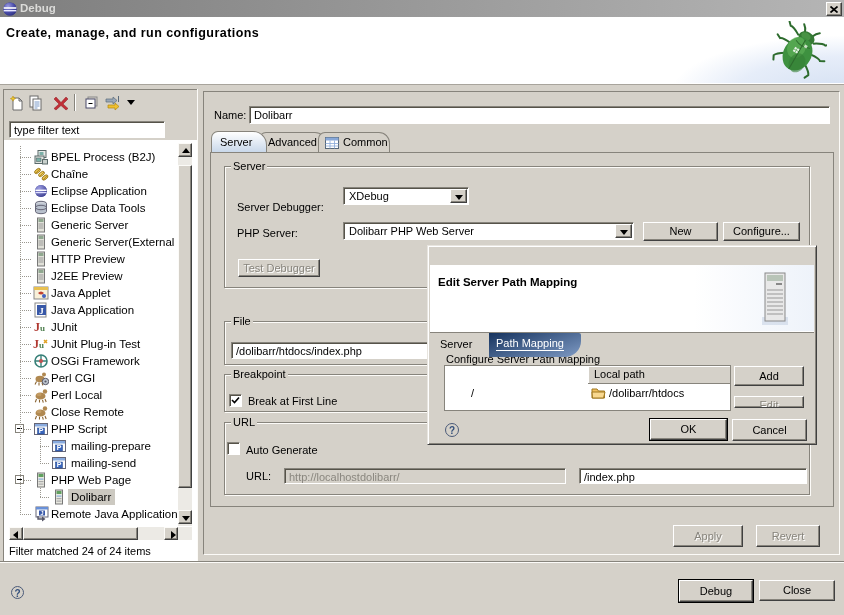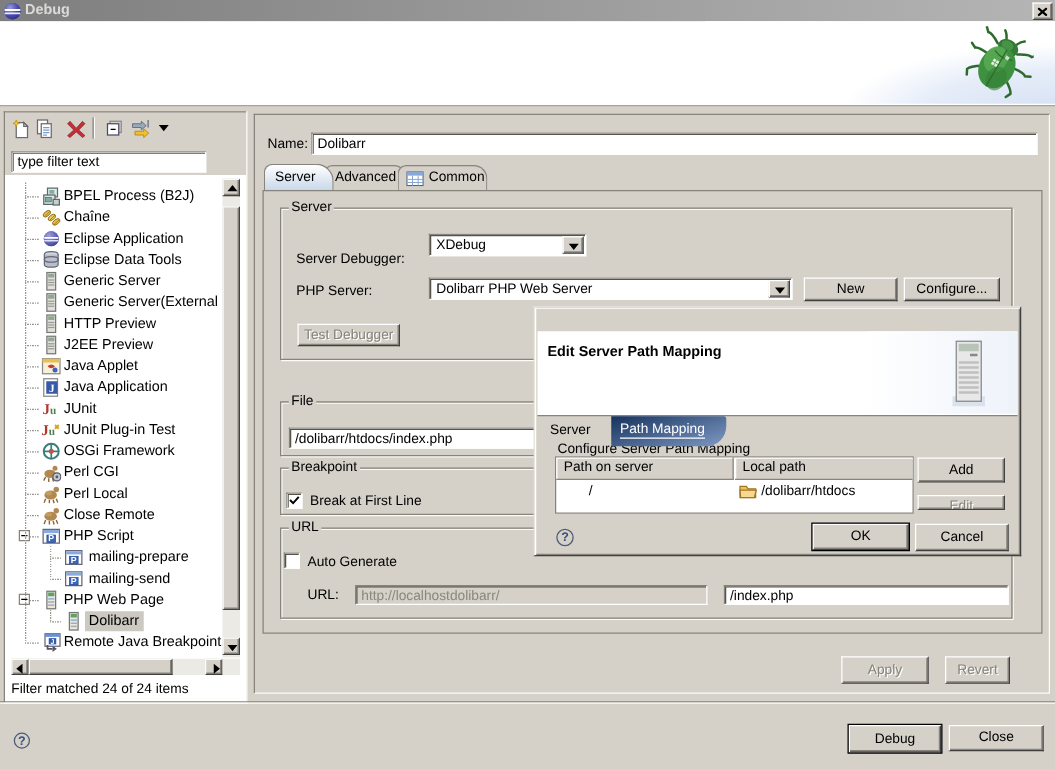--- a/index.html
+++ b/index.html
@@ -45,20 +45,21 @@
   <div class="abs" style="left:20px;top:2px;font-weight:bold;font-size:11.5px;color:#dbdbd9;">Debug</div>
   <div class="btn" style="left:826px;top:2px;width:16px;height:14px;">
       <svg width="8" height="7" viewBox="0 0 8 7" style="position:absolute;left:3px;top:3px;">
         <path d="M0.5 0.5 L7.5 6.5 M7.5 0.5 L0.5 6.5" stroke="#000" stroke-width="1.7"></path>
       </svg>
     </div>
 </div>
 
 <div class="abs" style="left:0;top:17px;width:844px;height:67px;background:#fff;">
   <div class="abs" style="right:0;top:0;width:280px;height:66px;background:radial-gradient(ellipse 240px 80px at 100% 115%,#d4e0f2 0,#e6edf9 45%,#ffffff 72%);"></div>
+  <div class="abs" style="left:6px;top:9px;font-weight:bold;font-size:12.5px;letter-spacing:0.45px;">Create, manage, and run configurations</div>
   <svg class="abs" style="left:769px;top:4px;" width="58" height="60" viewBox="0 0 58 60">
     <g transform="rotate(30 29 32)">
       <g stroke="#2d6b2d" stroke-width="2" fill="none" stroke-linecap="round">
         <path d="M20 16 Q12 11 9 12 L6 9"></path>
         <path d="M17 27 Q8 26 6 28 L2 26"></path>
         <path d="M18 38 Q10 43 9 46 L11 50"></path>
         <path d="M38 16 Q46 11 49 12 L52 9"></path>
         <path d="M41 27 Q50 26 52 28 L56 26"></path>
         <path d="M40 38 Q48 43 49 46 L47 50"></path>
         <path d="M25 11 Q23 6 20 4"></path>
@@ -237,21 +238,21 @@
       <rect x="5.5" y="6.5" width="5" height="1.2" fill="#88b0d8"></rect>
       <rect x="5.5" y="9" width="5" height="1.2" fill="#aaa"></rect>
       <rect x="5.5" y="11.5" width="5" height="1.2" fill="#aaa"></rect>
     </svg><div class="trow" style="left:67px;top:349px;">Dolibarr</div><div class="doth" style="left:16px;top:374px;width:11px;"></div><svg class="ticon" style="left:29px;top:366px;" viewBox="0 0 16 16">
       <rect x="3" y="1" width="12" height="10" fill="#fff" stroke="#667"></rect>
       <rect x="3" y="1" width="12" height="2.5" fill="#6890d8"></rect>
       <rect x="6" y="4.5" width="6" height="5" fill="#3858a8"></rect>
       <text x="9" y="9" font-size="5.5" fill="#fff" text-anchor="middle" font-weight="bold">J</text>
       <path d="M5 10 v3 h4" fill="none" stroke="#556" stroke-width="1.4"></path>
       <path d="M9 10.5 l3.5 2.5 -3.5 2.5 z" fill="#556"></path>
-    </svg><div class="trow" style="left:47px;top:366px;">Remote Java Breakpoint</div><div class="dotv" style="left:16px;top:6px;height:368px;"></div><div class="dotv" style="left:36px;top:297px;height:26px;"></div><div class="dotv" style="left:36px;top:348px;height:9px;"></div></div>
+    </svg><div class="trow" style="left:47px;top:366px;">Remote Java Application</div><div class="dotv" style="left:16px;top:6px;height:368px;"></div><div class="dotv" style="left:36px;top:297px;height:26px;"></div><div class="dotv" style="left:36px;top:348px;height:9px;"></div></div>
 
 <div class="abs" style="left:178px;top:143px;width:14px;height:383px;background:#eceae5;"></div>
 <div class="sbtn abs" style="left:178px;top:143px;width:14px;height:14px;">
     <span class="tri" style="left:3px;top:4px;border:4px solid transparent;border-bottom:5px solid #000;border-top:none;"></span>
   </div>
 <div class="sbtn abs" style="left:178px;top:510px;width:14px;height:14px;">
     <span class="tri" style="left:3px;top:5px;border:4px solid transparent;border-top:5px solid #000;border-bottom:none;"></span>
   </div>
 <div class="sbtn abs" style="left:178px;top:165px;width:14px;height:323px;"></div>
 
@@ -320,21 +321,21 @@
 
 <div class="group" style="left:224px;top:422px;width:586px;height:73px;"></div>
 <div class="glabel" style="left:231px;top:417px;">URL</div>
 <div class="cb" style="left:227px;top:442px;"></div>
 <div class="abs" style="left:246px;top:444px;">Auto Generate</div>
 <div class="abs" style="left:246px;top:470px;">URL:</div>
 <div class="field" style="left:284px;top:468px;width:282px;height:16px;background:#d5d1c9;color:#8a877f;">http://localhostdolibarr/</div>
 <div class="field" style="left:579px;top:468px;width:228px;height:16px;">/index.php</div>
 
 <div class="btn dis" style="left:673px;top:525px;width:70px;height:22px;line-height:20px;">Apply</div>
-<div class="btn dis" style="left:756px;top:525px;width:52px;height:22px;line-height:20px;">Revert</div>
+<div class="btn dis" style="left:756px;top:525px;width:64px;height:22px;line-height:20px;">Revert</div>
 
 <div class="etch" style="left:0;top:561px;width:844px;"></div>
 <div class="abs" style="left:11px;top:586px;width:13px;height:13px;border:1px solid #4a5a78;border-radius:50%;color:#34507c;font-size:10px;font-weight:bold;text-align:center;line-height:13px;">?</div>
 <div class="btn def" style="left:679px;top:580px;width:74px;height:22px;line-height:20px;">Debug</div>
 <div class="btn" style="left:759px;top:580px;width:76px;height:21px;line-height:19px;">Close</div>
 
 <div class="abs" id="dlg" style="left:427px;top:245px;width:390px;height:200px;background:#d5d1c9;border:1px solid;border-color:#e8e5df #404040 #404040 #e8e5df;box-shadow:inset 1px 1px 0 #fff,inset -1px -1px 0 #87847c;">
   <div class="abs" style="left:2px;top:19px;width:384px;height:67px;background:#fff;">
     <div class="abs" style="right:0;top:0;width:120px;height:66px;background:linear-gradient(90deg,#fff,#eef3fa);"></div>
     <div class="abs" style="left:8px;top:11px;font-weight:bold;font-size:11.5px;">Edit Server Path Mapping</div>
@@ -357,21 +358,20 @@
   </div>
 
   <div class="abs" style="left:2px;top:86px;width:384px;height:25px;border-top:1px solid #87847c;">
     <div class="abs" style="left:10px;top:5px;">Server</div>
     <div class="abs" style="left:59px;top:0;width:92px;height:24px;background:linear-gradient(160deg,#16335e,#7e9ac4);border-radius:0 2px 16px 0;">
       <div class="abs" style="left:7px;top:4px;color:#fff;border-bottom:1px solid #fff;padding-bottom:1px;">Path Mapping</div>
     </div>
   </div>
 
   <div class="abs" style="left:16px;top:119px;width:287px;height:46px;background:#fff;border:1px solid #87847c;">
-    <div class="abs" style="left:0;top:0;width:142px;height:18px;background:#d5d1c9;border-right:1px solid #87847c;border-bottom:1px solid #87847c;box-shadow:inset 1px 1px 0 #fff;padding:2px 0 0 6px;">Path on server</div>
     <div class="abs" style="left:143px;top:0;width:142px;height:18px;background:#d5d1c9;border-bottom:1px solid #87847c;box-shadow:inset 1px 1px 0 #fff;padding:2px 0 0 6px;">Local path</div>
     <div class="abs" style="left:26px;top:21px;">/</div>
     <svg class="abs" style="left:146px;top:21px;" width="15" height="12" viewBox="0 0 15 12">
         <path d="M1 2 h5 l1.5 2 h6 v7 h-12.5 z" fill="#f0c060" stroke="#a07820"></path>
         <path d="M1 5 h13 l-1.5 6 h-11 z" fill="#f8d890" stroke="#a07820"></path>
       </svg>
     <div class="abs" style="left:164px;top:21px;">/dolibarr/htdocs</div>
   </div>
   <div class="btn" style="left:306px;top:120px;width:70px;height:20px;line-height:18px;">Add</div>
   <div class="btn dis" style="left:306px;top:150px;width:70px;height:12px;line-height:16px;overflow:hidden;">Edit</div>

